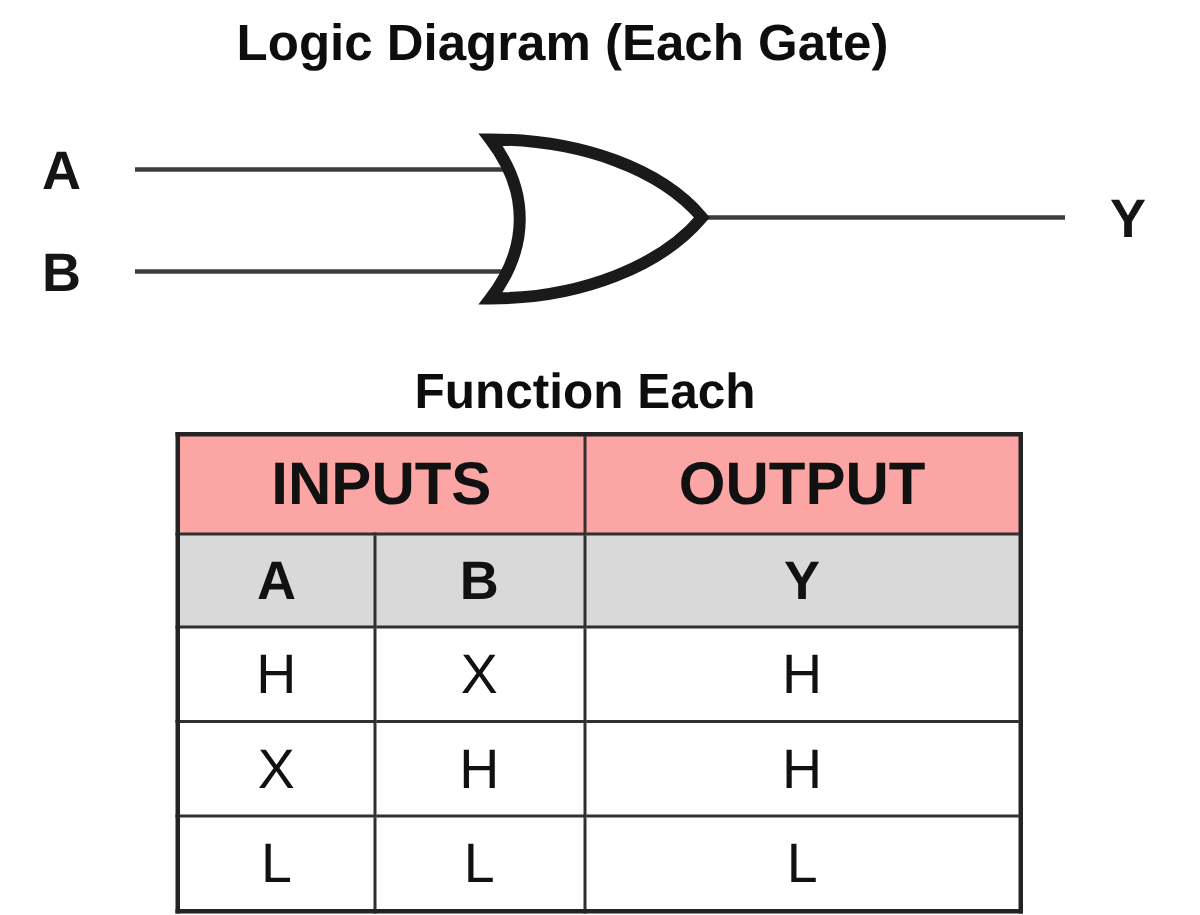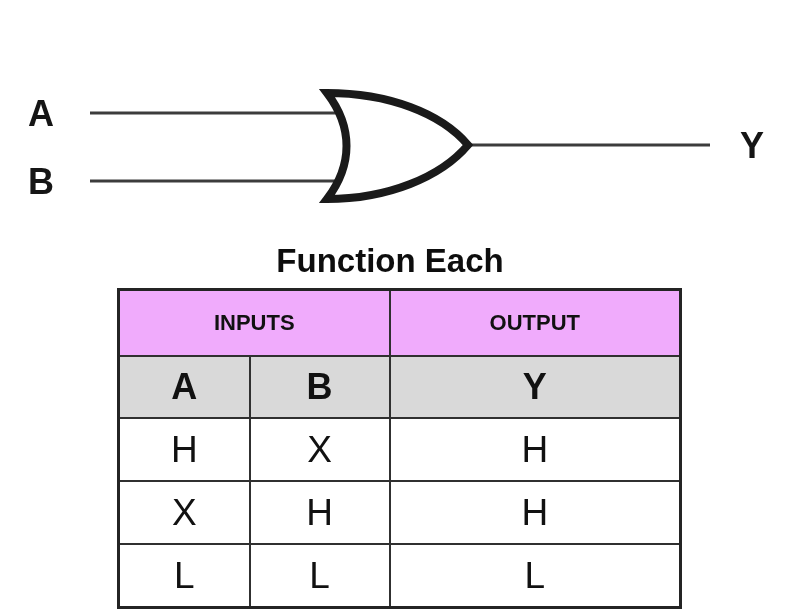--- a/index.html
+++ b/index.html
@@ -61,23 +61,23 @@
     border: 3px solid #242424;
   }
   .function-table th,
   .function-table td {
     border: 2px solid #303030;
     text-align: center;
     vertical-align: middle;
     padding: 0;
   }
   .function-table tr.group-row th {
-    background: #f0abfc;
+    background: #fca5a5;
     height: 64px;
-    font-size: 22px;
+    font-size: 40px;
     font-weight: 700;
   }
   .function-table tr.col-row th {
     background: #d9d9d9;
     height: 60px;
     font-size: 36px;
     font-weight: 700;
   }
   .function-table tr.data-row td {
     background: #ffffff;
@@ -87,20 +87,21 @@
   }
   .col-a { width: 131px; }
   .col-b { width: 140px; }
   .col-y { width: 291px; }
 </style>
 </head>
 <body>
 
 <div id="stage">
 
+  <div class="page-title">Logic Diagram (Each Gate)</div>
 
   <svg id="gate-svg" width="800" height="230" viewBox="0 0 800 230">
     <line x1="90" y1="113" x2="350" y2="113" stroke="#3c3c3c" stroke-width="3"></line>
     <line x1="90" y1="181" x2="350" y2="181" stroke="#3c3c3c" stroke-width="3"></line>
     <line x1="462" y1="145" x2="710" y2="145" stroke="#3c3c3c" stroke-width="3"></line>
     <path d="M 327,93
              C 388,93 441,113 468,145
              C 441,177 388,199 327,199
              C 353,165 353,127 327,93
              Z" fill="#ffffff" stroke="#1a1a1a" stroke-width="8" stroke-linejoin="miter" stroke-miterlimit="6"></path>

